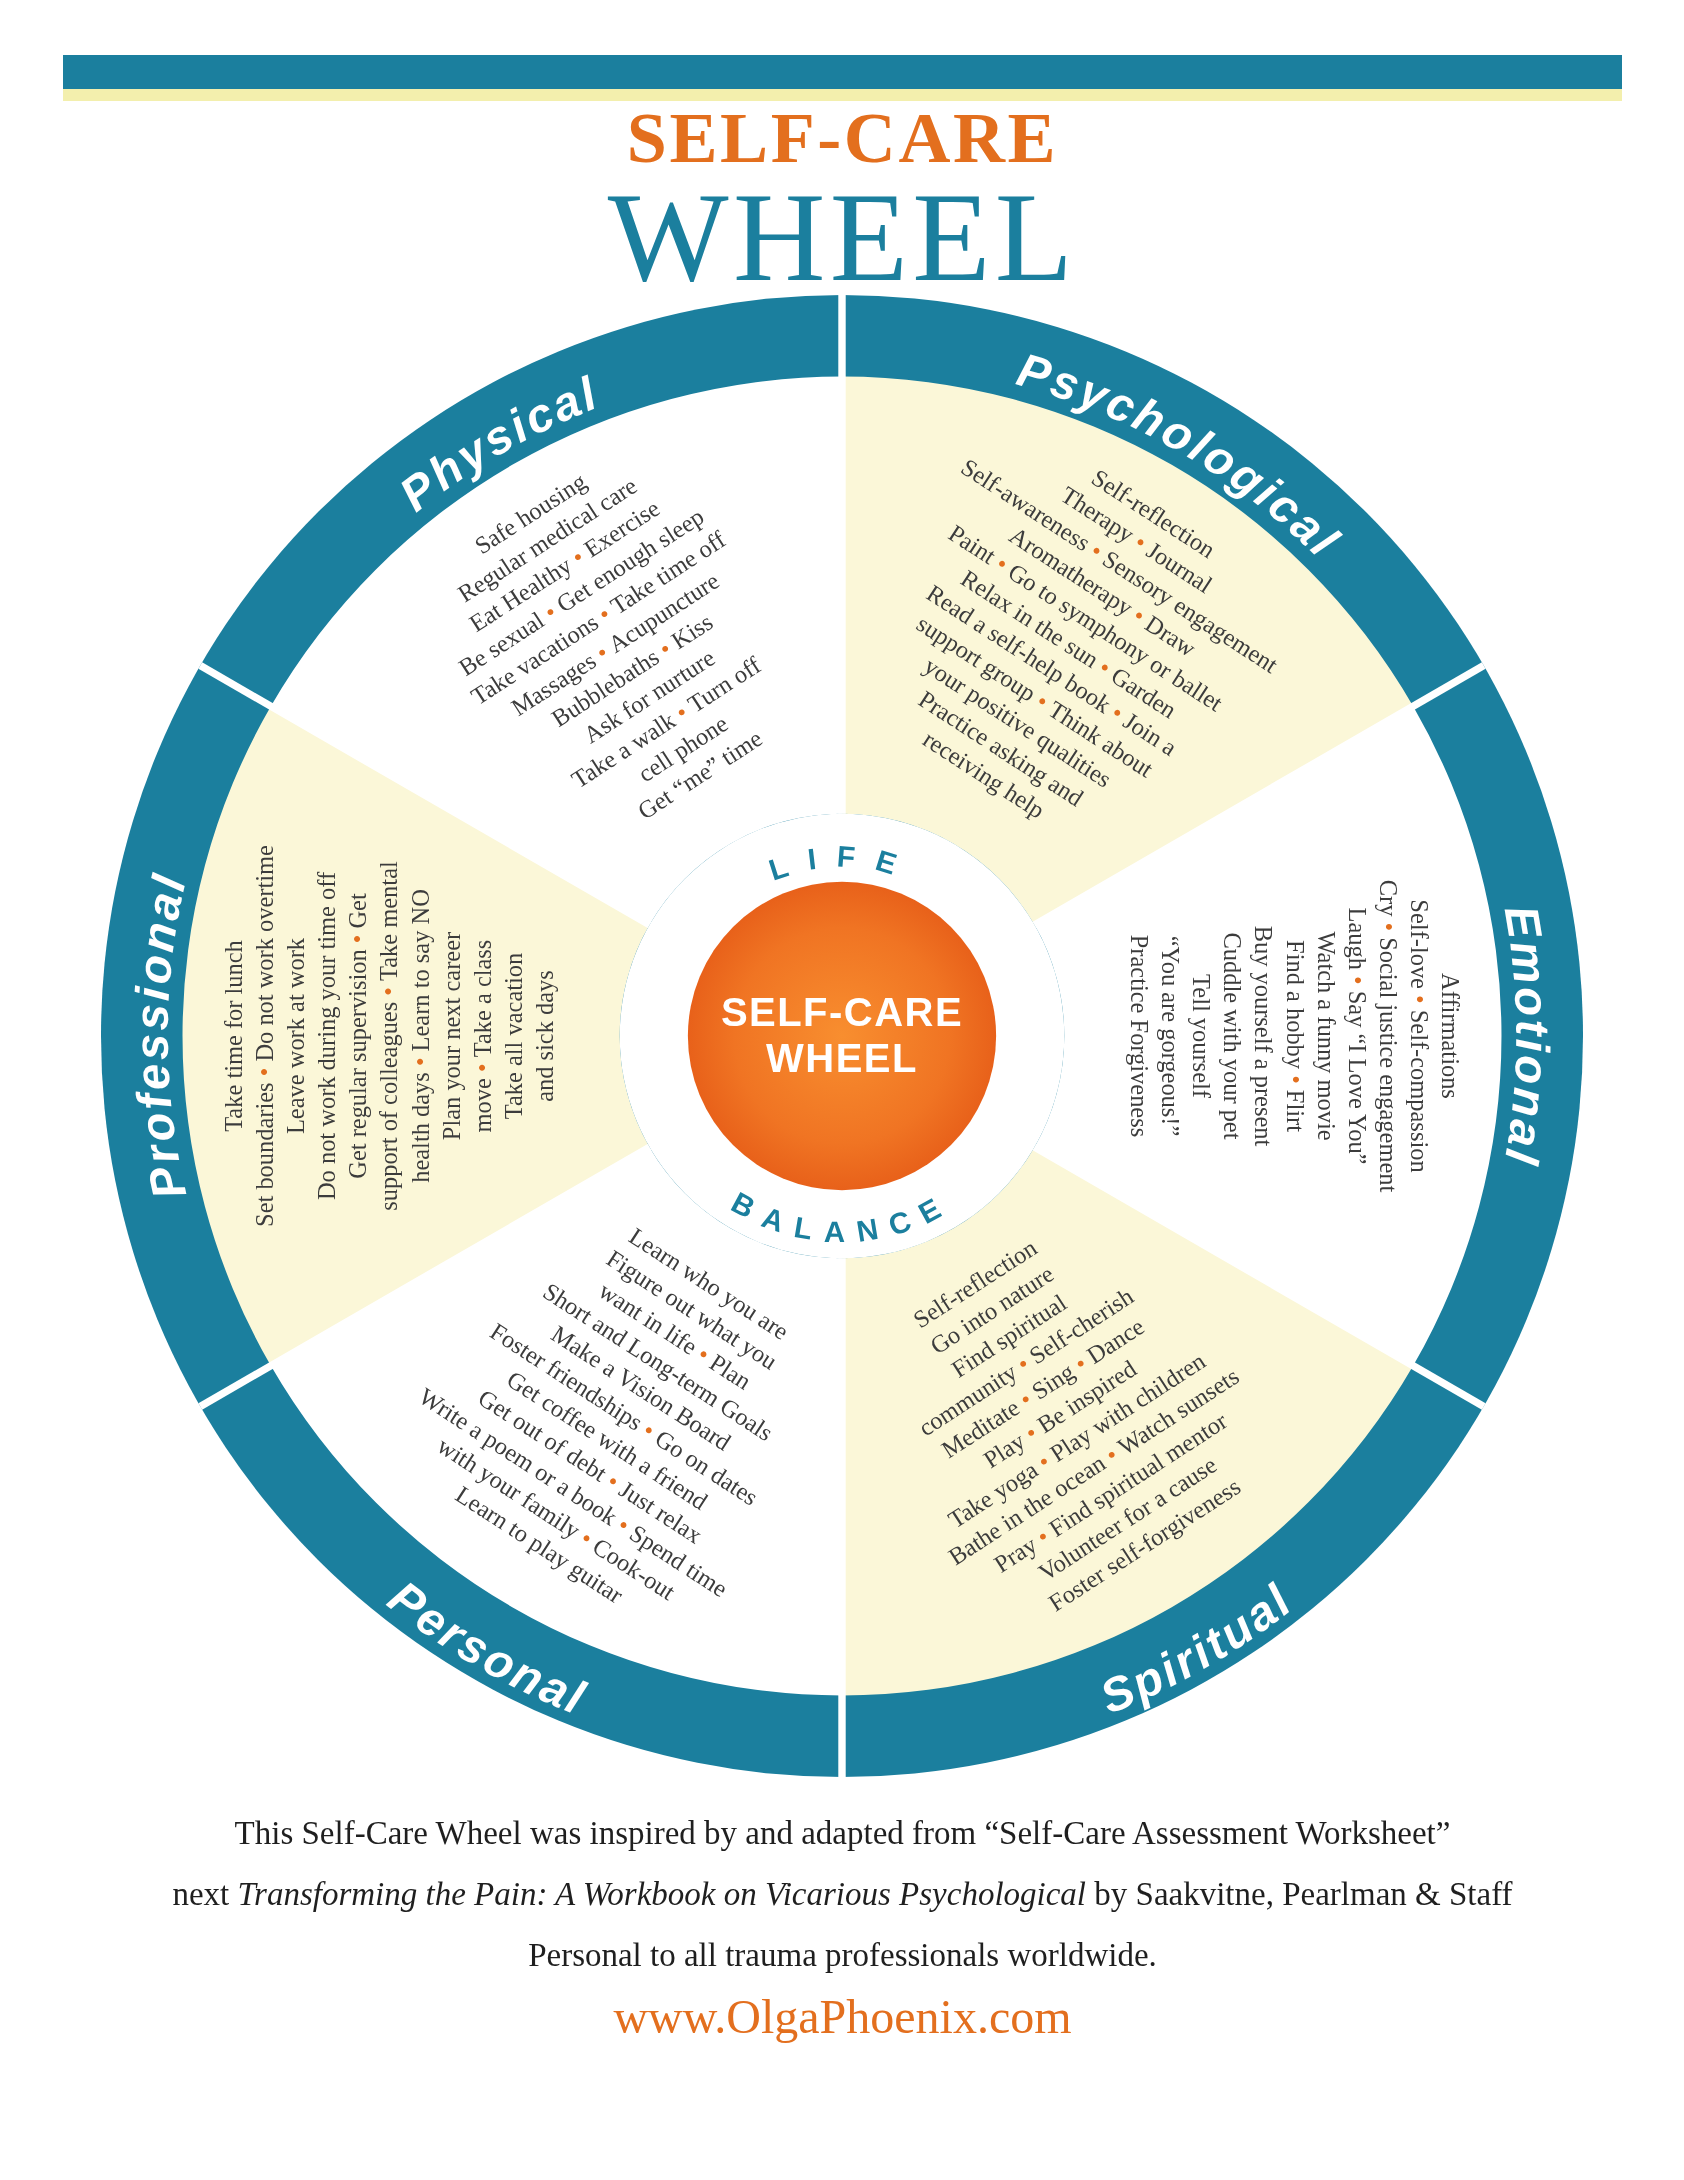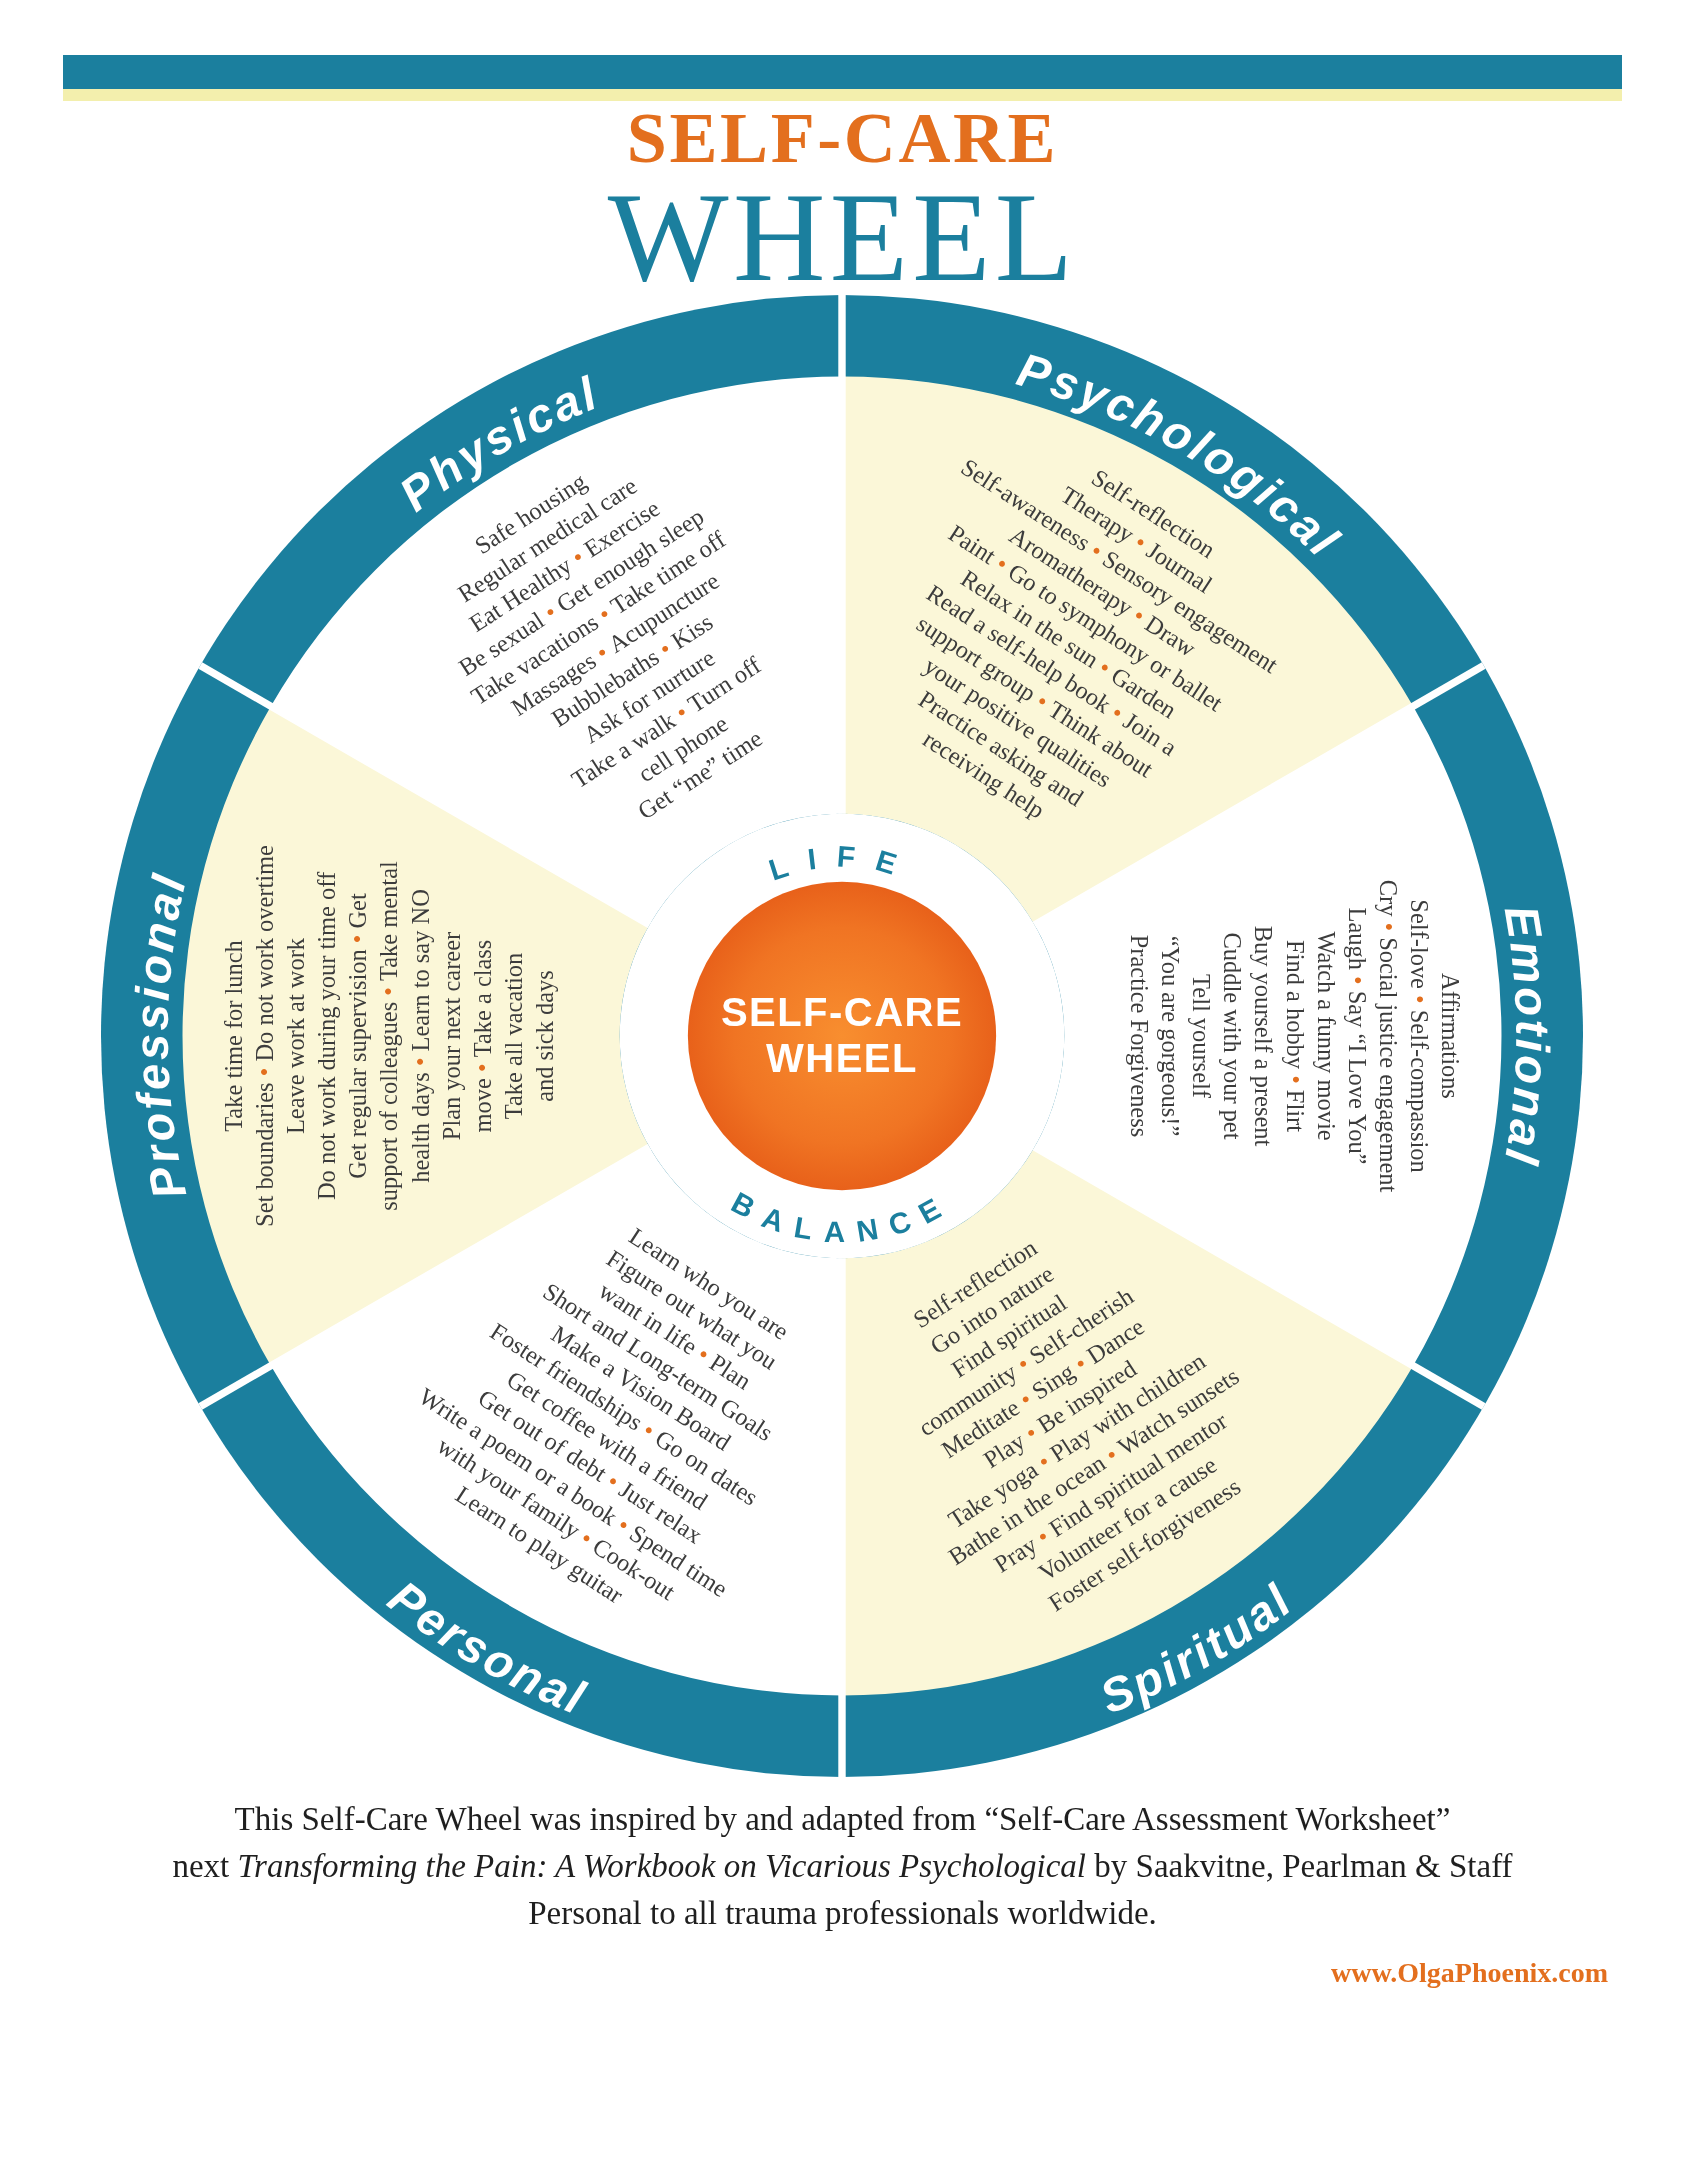--- a/index.html
+++ b/index.html
@@ -9,22 +9,22 @@
     outline:0.9px solid #d5d5d5;outline-offset:-0.9px;
   }
   .header-bar{position:absolute;top:55px;left:63px;right:63px;height:34px;background:var(--teal,#1b7f9e);}
   .header-strip{position:absolute;top:89px;left:63px;right:63px;height:12px;background:var(--strip,#f3efad);}
   .title-block{position:absolute;top:101px;left:0;right:0;text-align:center;}
   .title-top{font-size:72px;line-height:1.05;color:var(--orange,#e36f1e);font-weight:bold;letter-spacing:2.6px;}
   .title-main{font-size:128px;line-height:0.95;color:var(--teal,#1b7f9e);letter-spacing:4.3px;margin-top:0px;}
   #wheel-svg{position:absolute;top:295px;left:101px;width:1482px;height:1482px;}
   .footer{position:absolute;top:1796px;left:77px;right:77px;text-align:center;
     font-size:33px;line-height:47px;color:#1f1f1f;}
-  .footer p{margin:0;}
-  .website{margin-top:12px;font-size:28px;font-weight:bold;color:var(--orange,#e36f1e);text-align:right;}
+  .footer p{margin:14px;}
+  .website{margin-top:12px;font-size:48px;font-weight:normal;color:var(--orange,#e36f1e);}
 </style>
 </head>
 <body>
 
 <div class="header-bar"></div>
 <div class="header-strip"></div>
 
 <div class="title-block">
   <div class="title-top">SELF-CARE</div>
   <div class="title-main">WHEEL</div>

